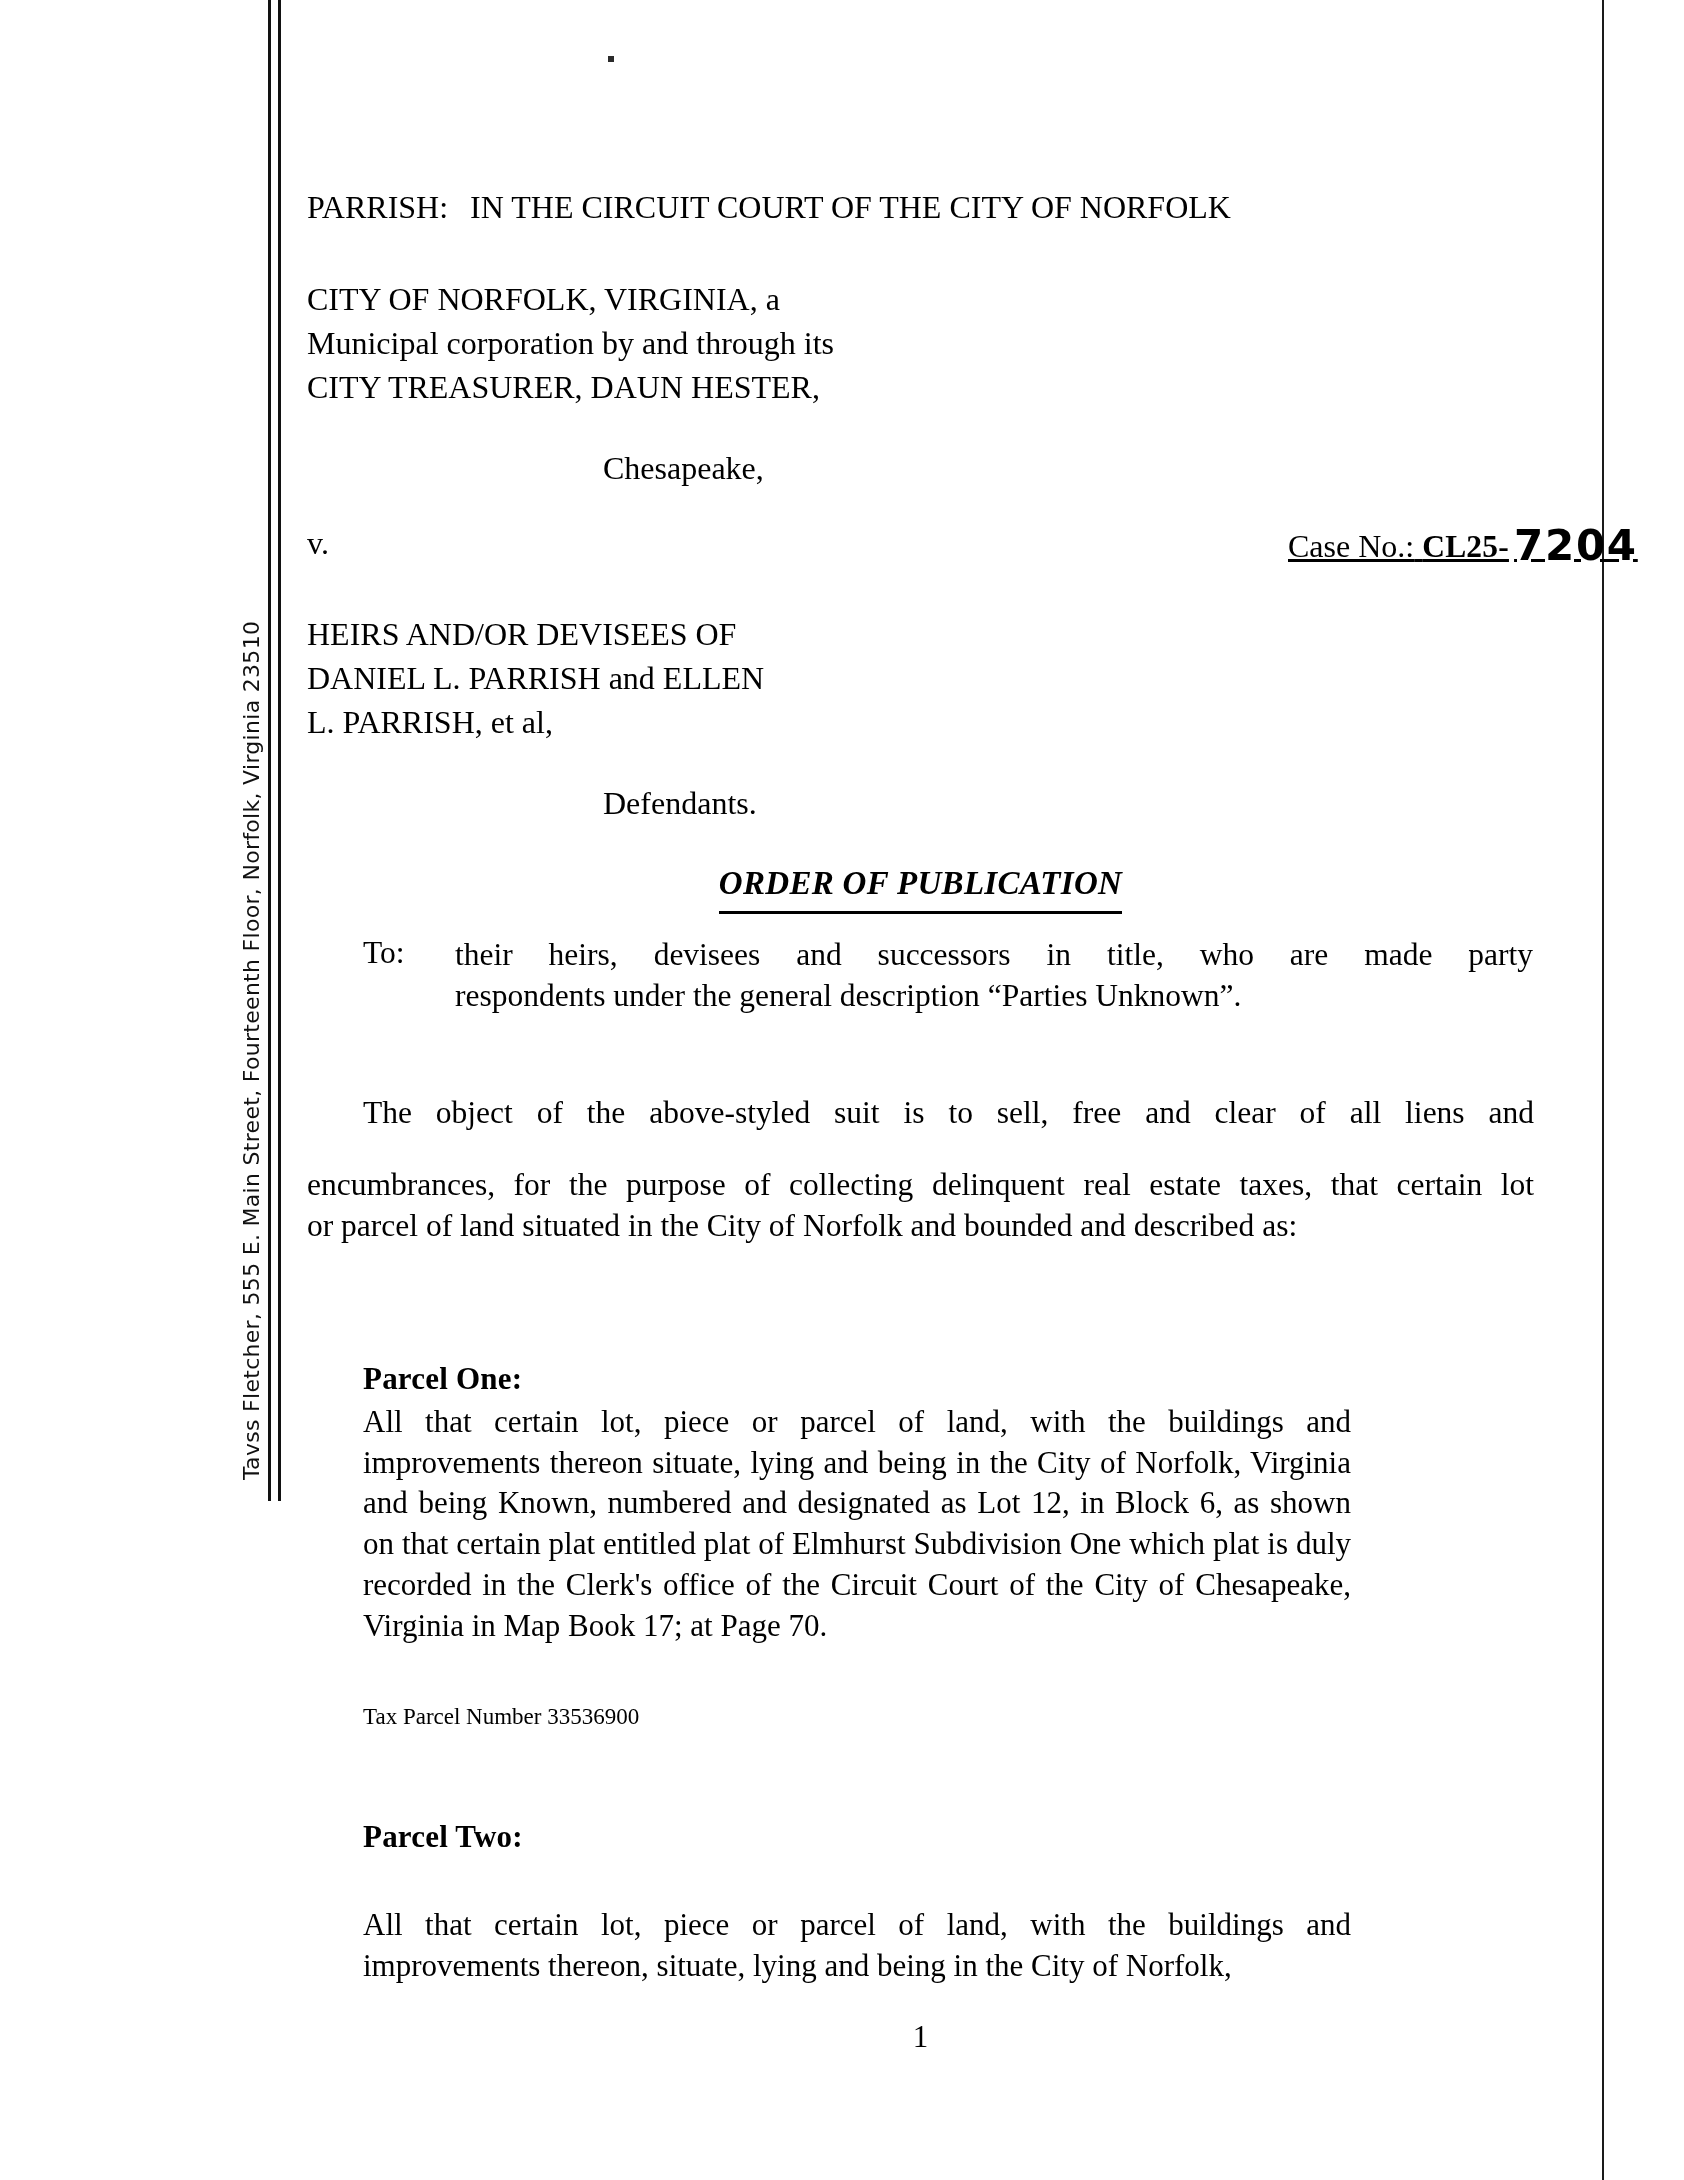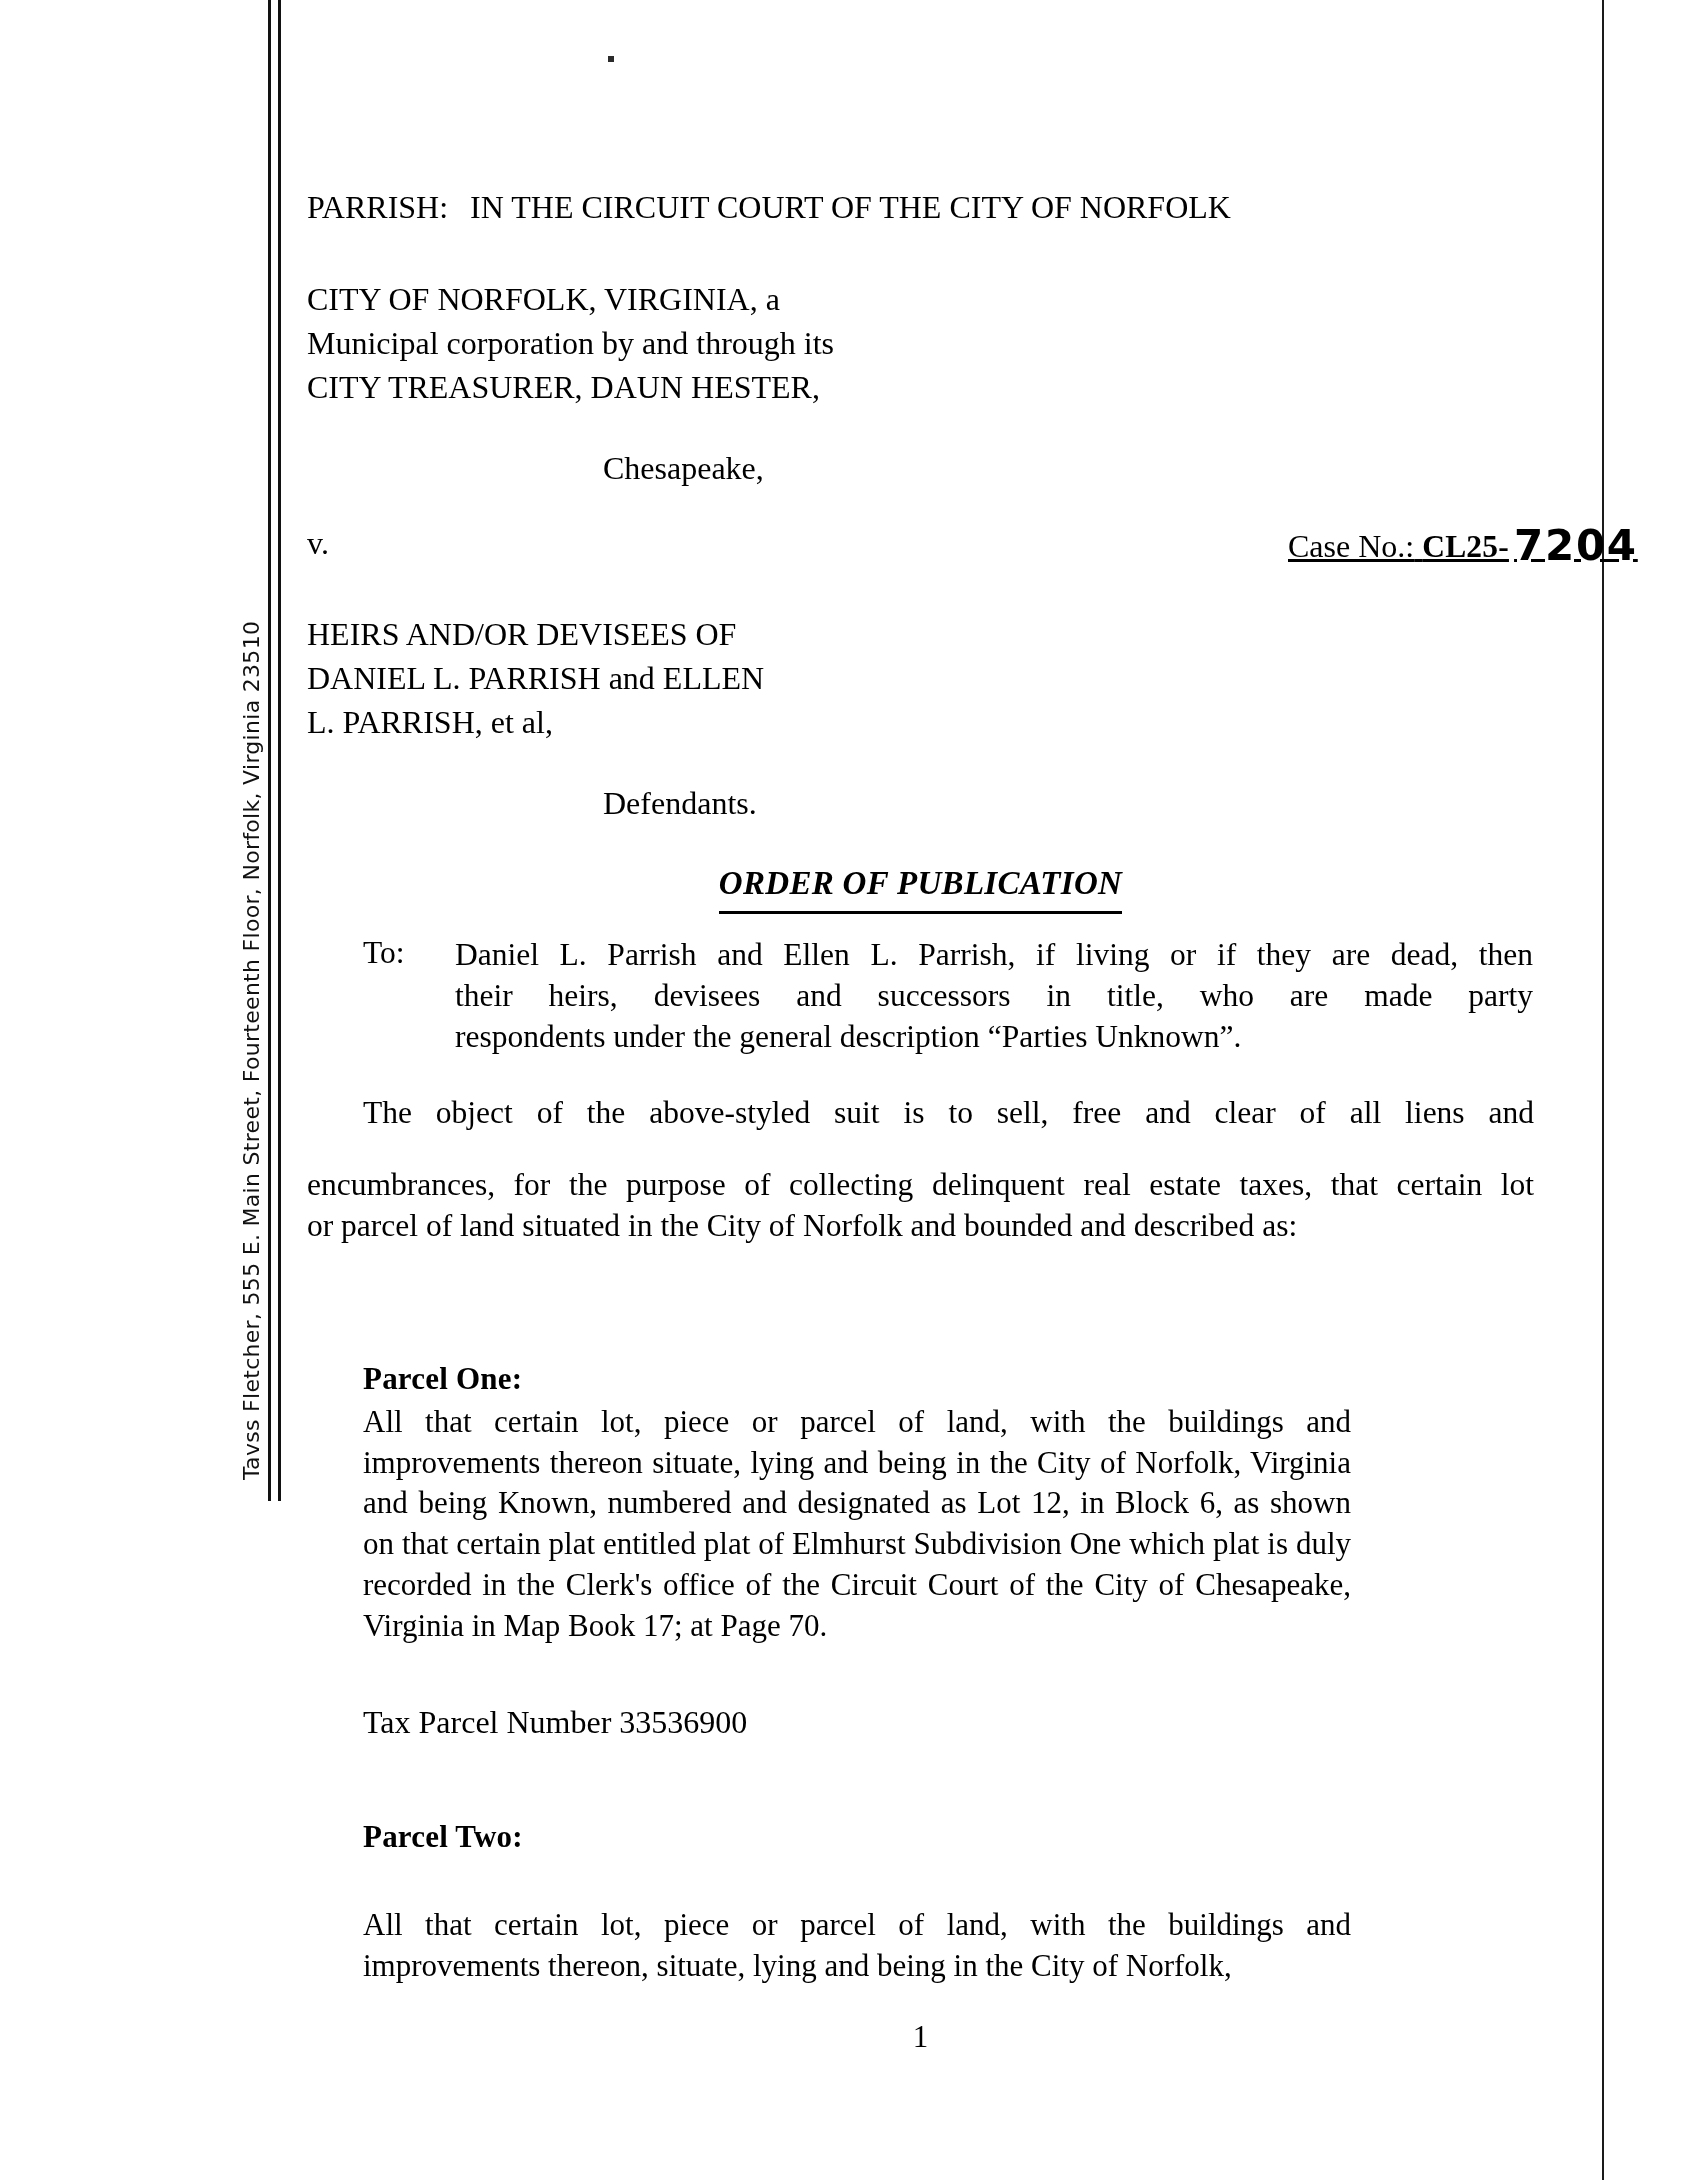--- a/index.html
+++ b/index.html
@@ -220,21 +220,21 @@
   }
   .parcel-body {
     text-align: justify;
     text-align-last: left;
     margin-top: 1.7px;
   }
   .tax-parcel {
     position: absolute;
     left: 56px;
     top: 1704px;
-    font-size: 32px;
+    font-size: 23px;
   }
   .parcel-two-body {
     position: absolute;
     left: 56px;
     top: 1905px;
     width: 988px;
     font-size: 31px;
     line-height: 1.32;
     text-align: justify;
     text-align-last: left;
@@ -290,21 +290,20 @@
 
     <div class="defendants-label">Defendants.</div>
 
     <div class="doc-title">
       <span>ORDER OF PUBLICATION</span>
     </div>
 
     <div class="to-block">
       <div class="to-label">To:</div>
       <div class="to-text">
-        <span class="j">Daniel L. Parrish and Ellen L. Parrish, if living or if they are dead, then</span>
         <span class="j">their heirs, devisees and successors in title, who are made party</span>
         <span>respondents under the general description “Parties Unknown”.</span>
       </div>
     </div>
 
     <div class="para-object">
       <span class="j first">The object of the above-styled suit is to sell, free and clear of all liens and</span>
       <span class="j spaced">encumbrances, for the purpose of collecting delinquent real estate taxes, that certain lot</span>
       <span class="last">or parcel of land situated in the City of Norfolk and bounded and described as:</span>
     </div>

